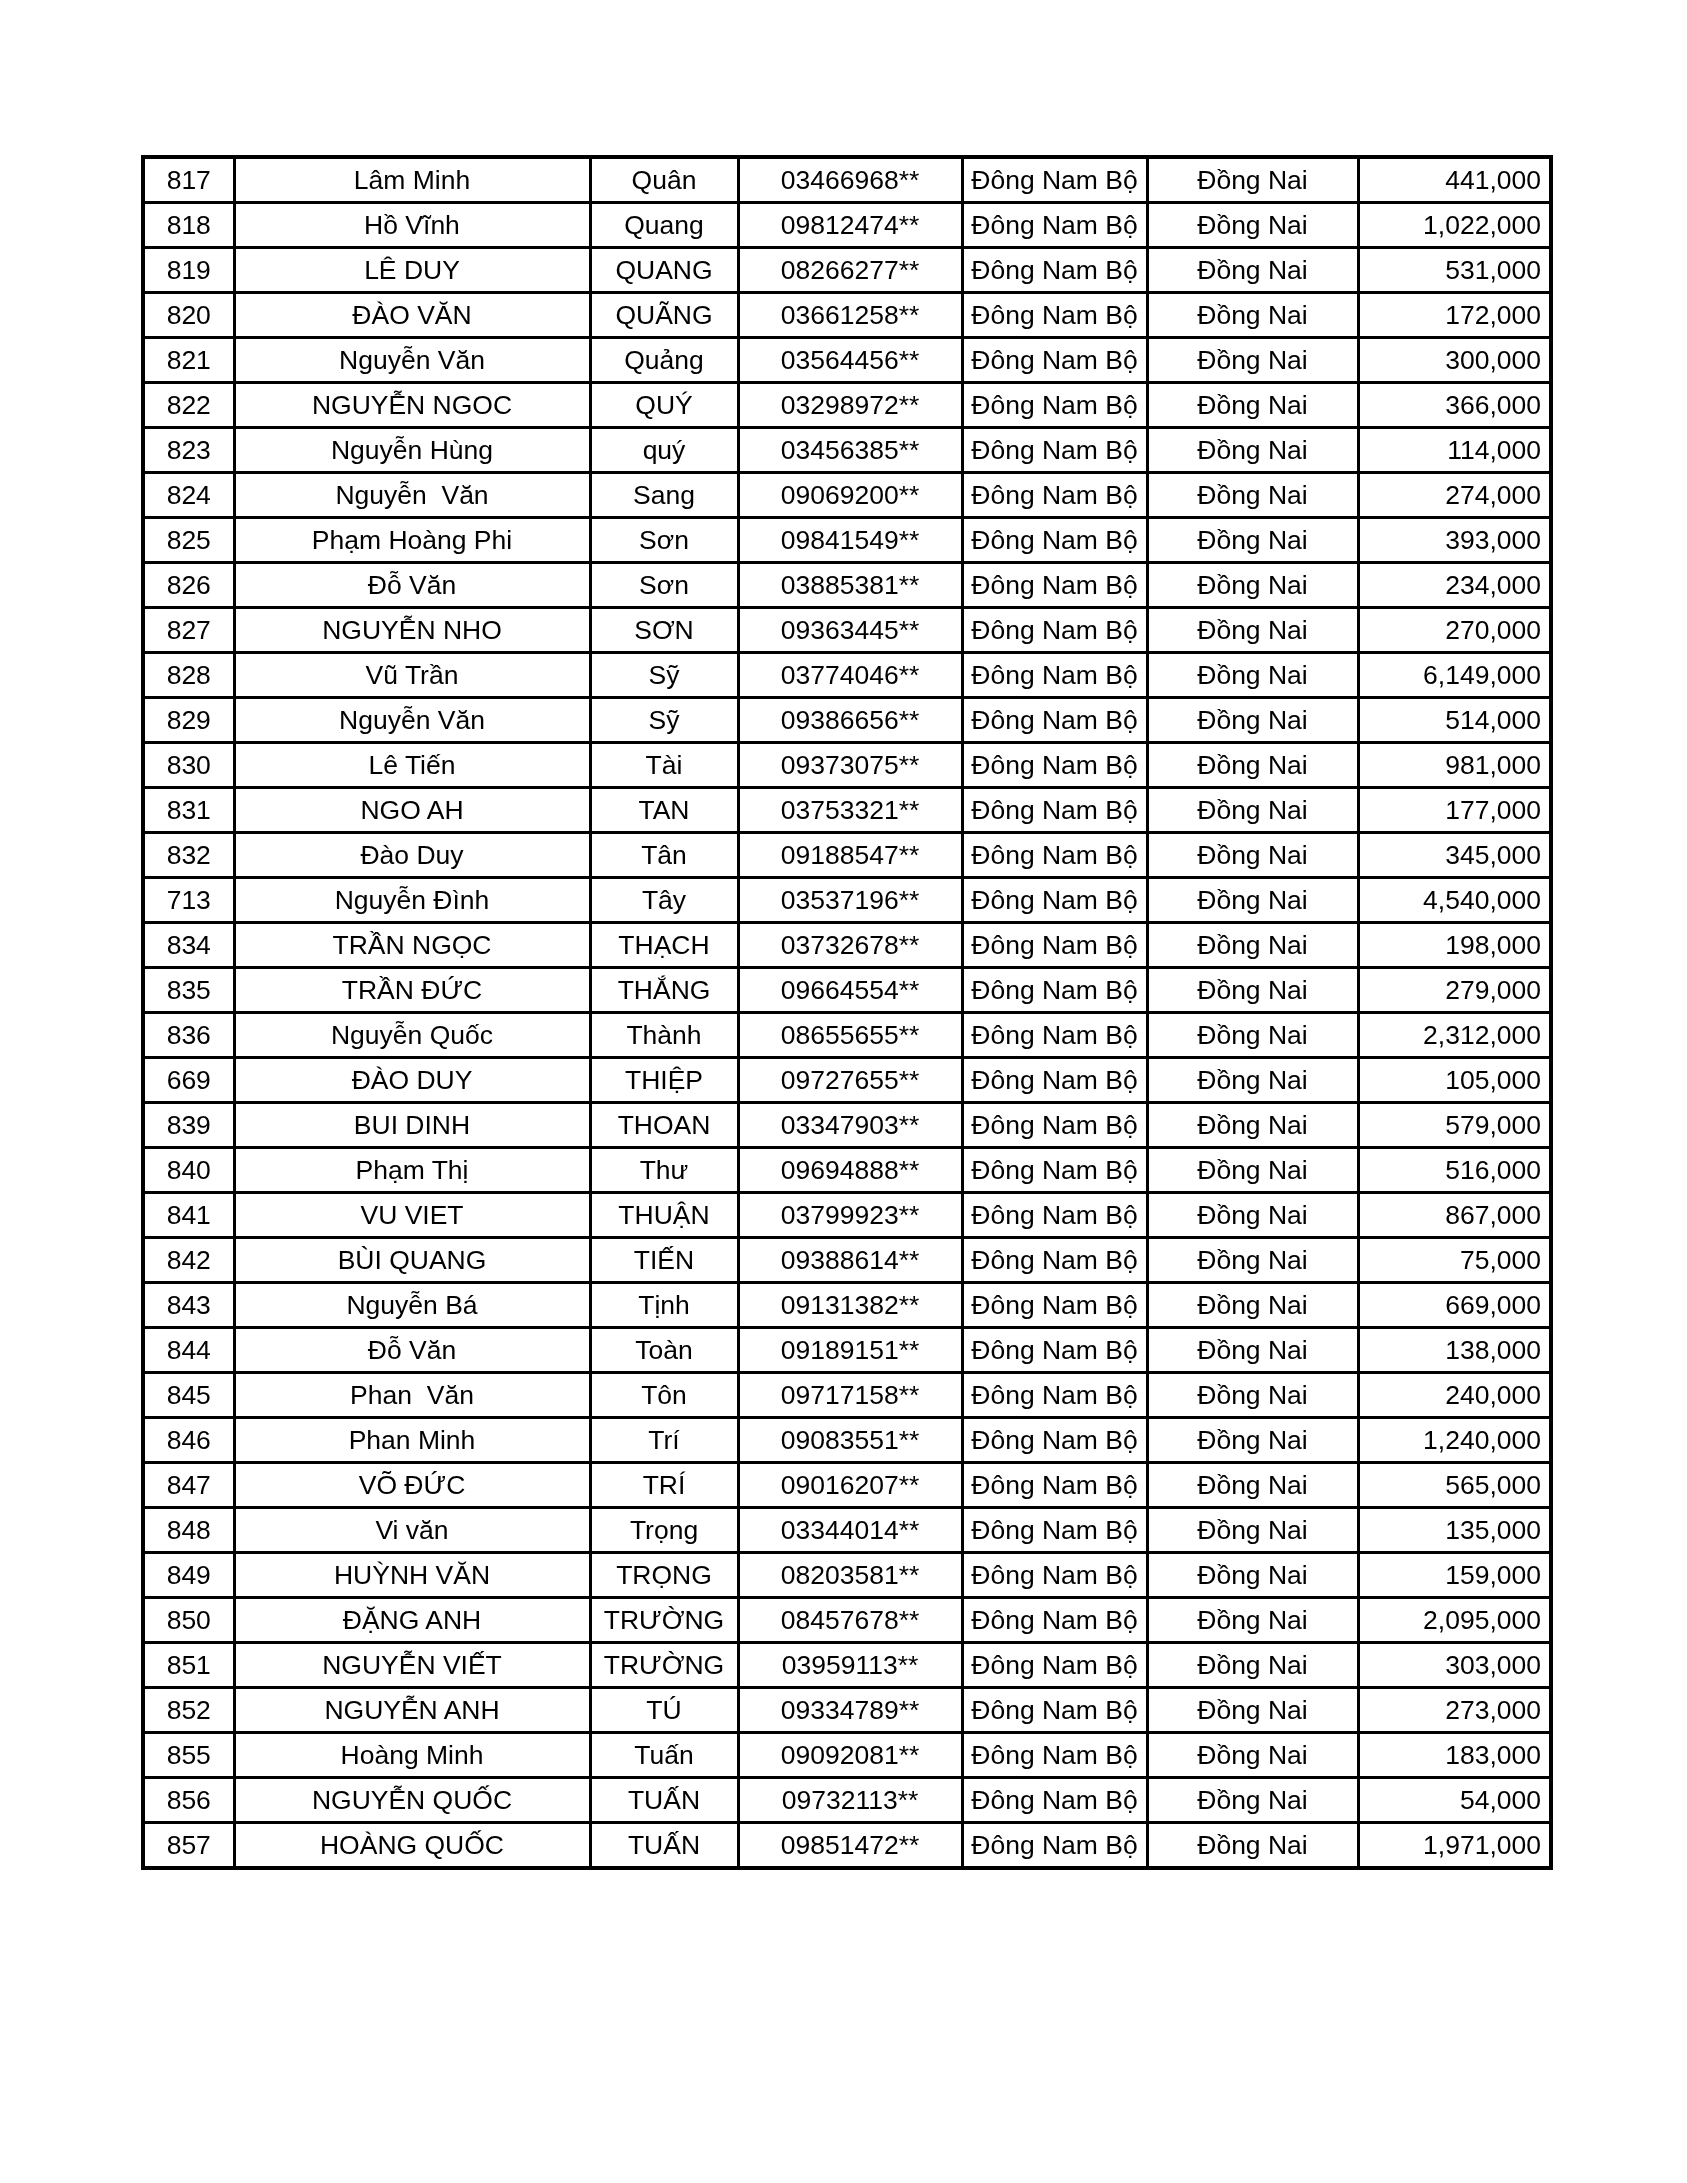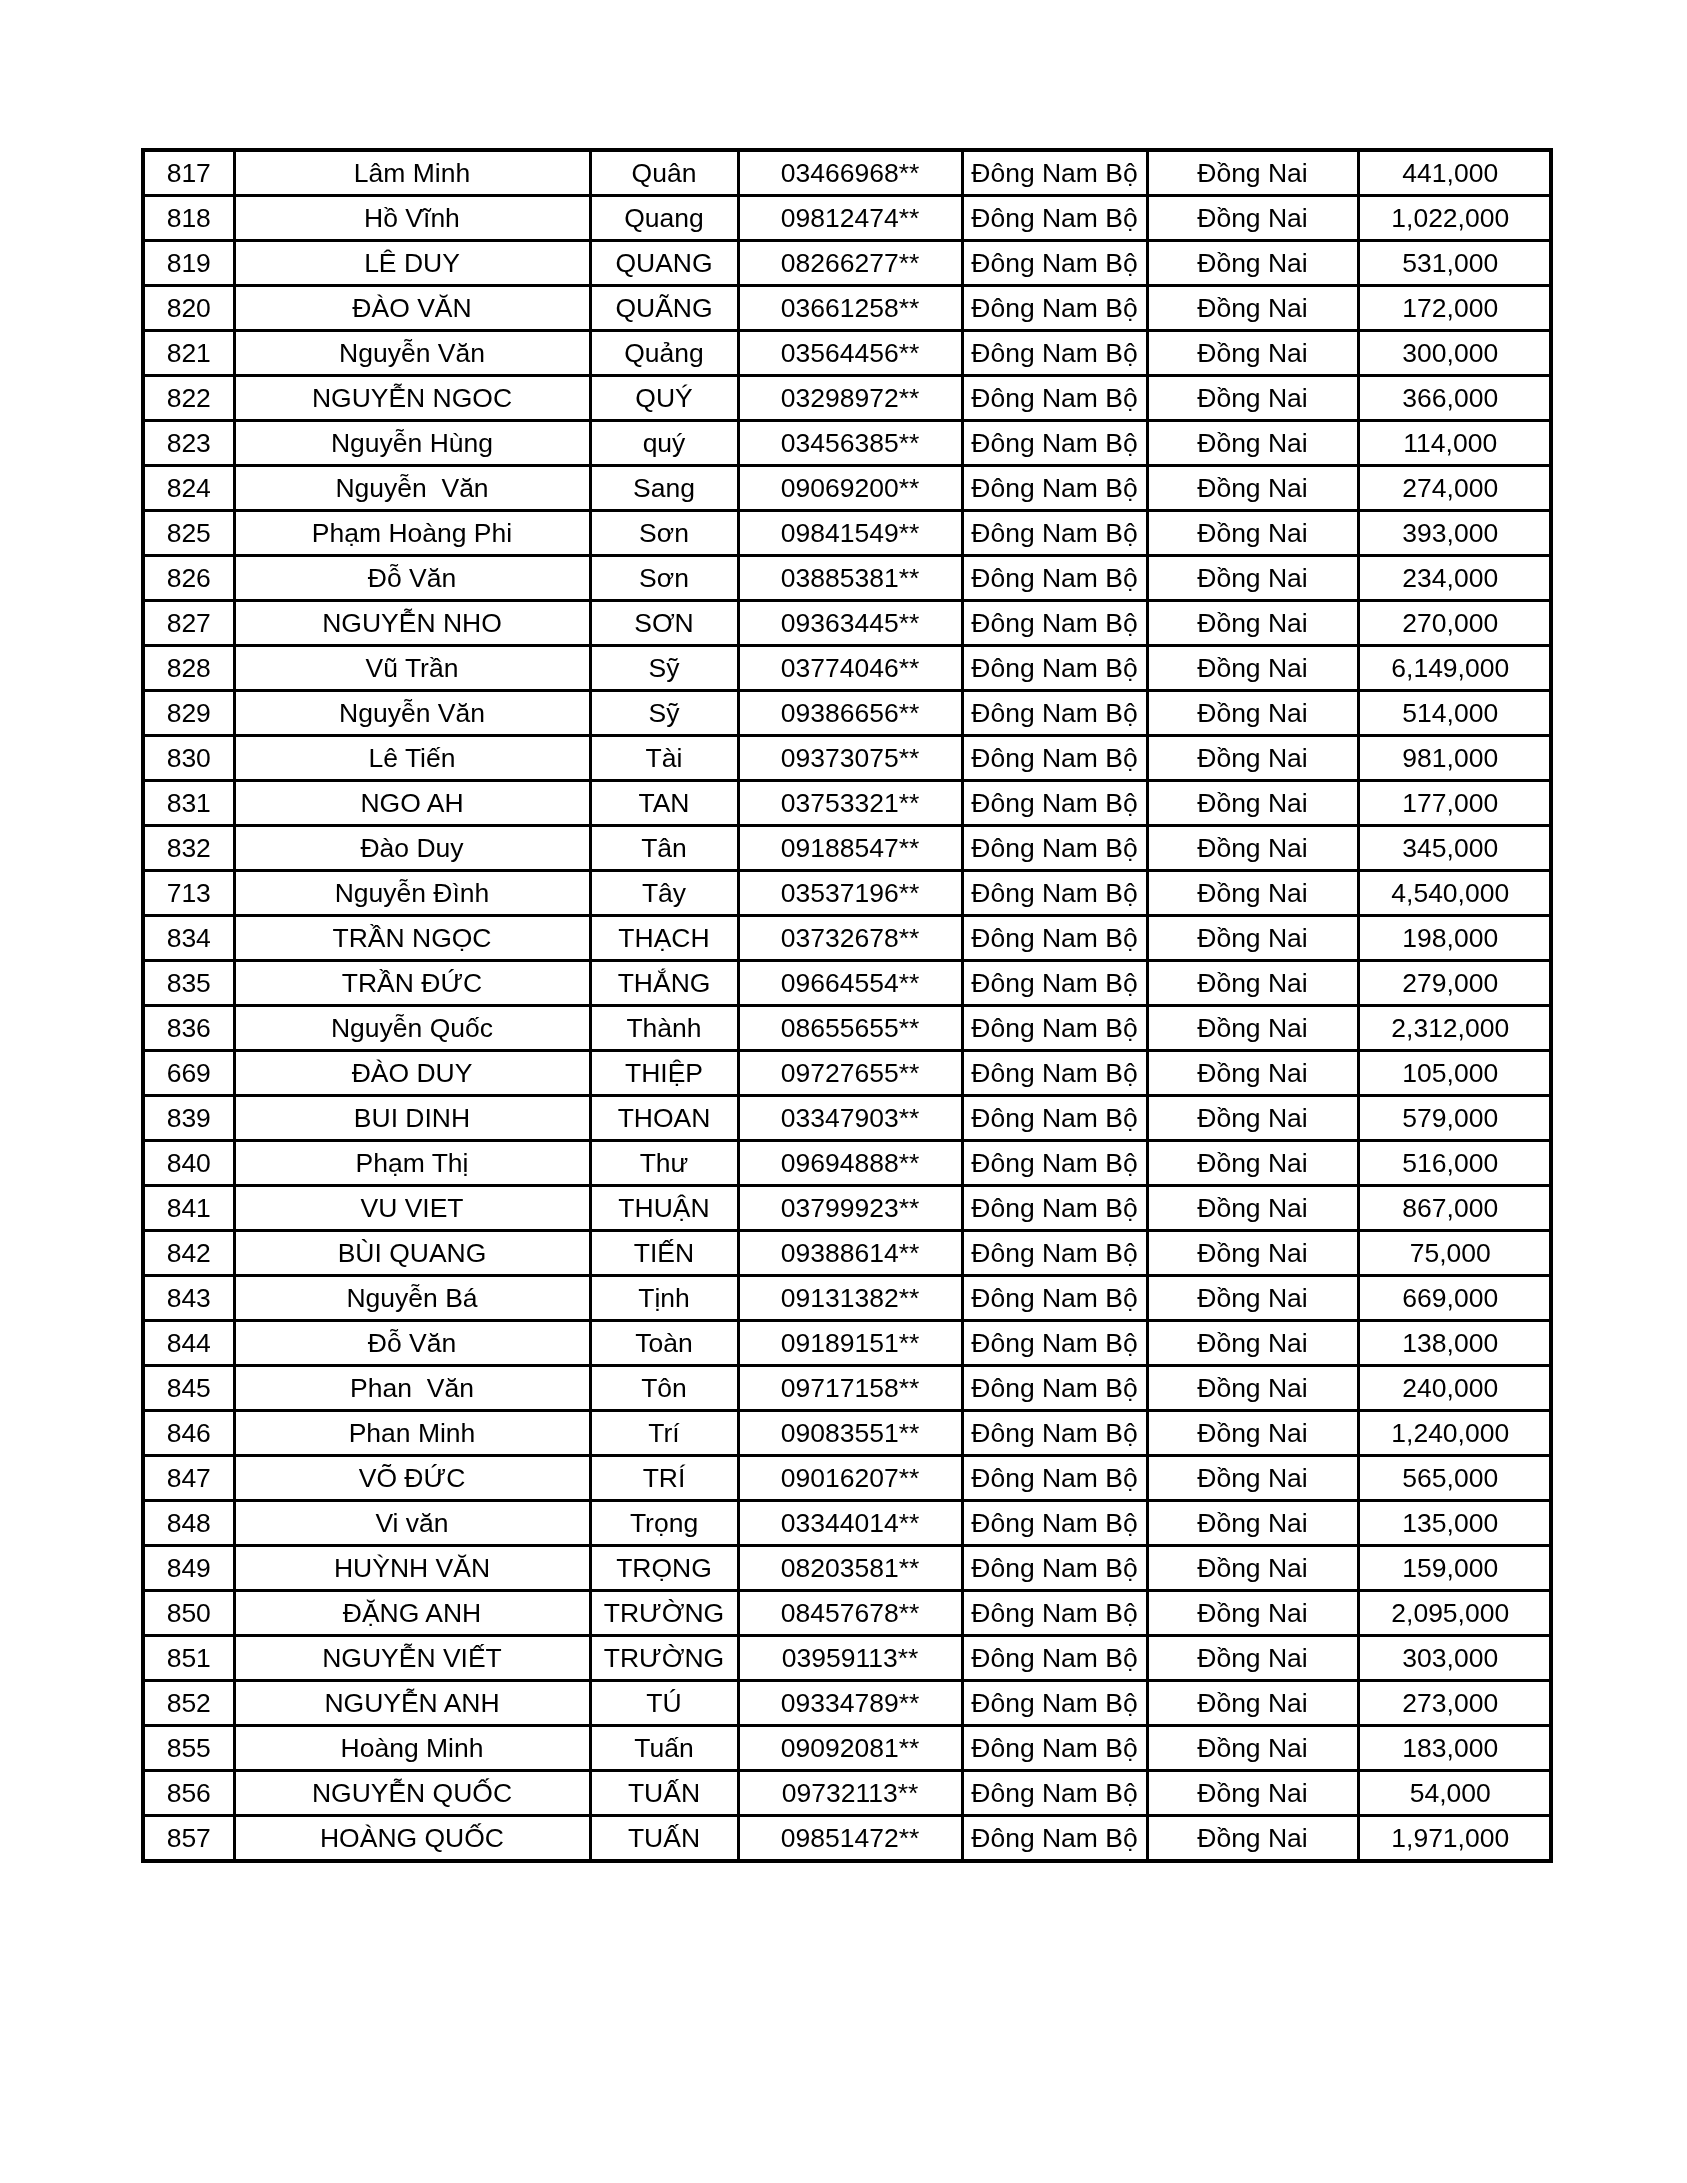--- a/index.html
+++ b/index.html
@@ -13,40 +13,40 @@
   .page {
     position: relative;
     width: 1687px;
     height: 2183px;
     background: #ffffff;
     overflow: hidden;
   }
   table.sheet-table {
     position: absolute;
     left: 141px;
-    top: 148px;
+    top: 155px;
     border-collapse: collapse;
     table-layout: fixed;
     width: 1407px;
     border: 4px solid #000000;
   }
   table.sheet-table td {
     border: 3.3px solid #000000;
     height: 42px;
     padding: 0;
     font-size: 26.5px;
     line-height: 1;
     color: #000000;
     text-align: center;
     vertical-align: middle;
     white-space: pre;
     overflow: hidden;
   }
   table.sheet-table td.col-amount {
-    text-align: center;
+    text-align: right;
     padding-right: 8px;
   }
   table.sheet-table td.col-first,
   table.sheet-table td.col-last {
     white-space: pre;
   }
 </style>
 </head>
 <body>
 

